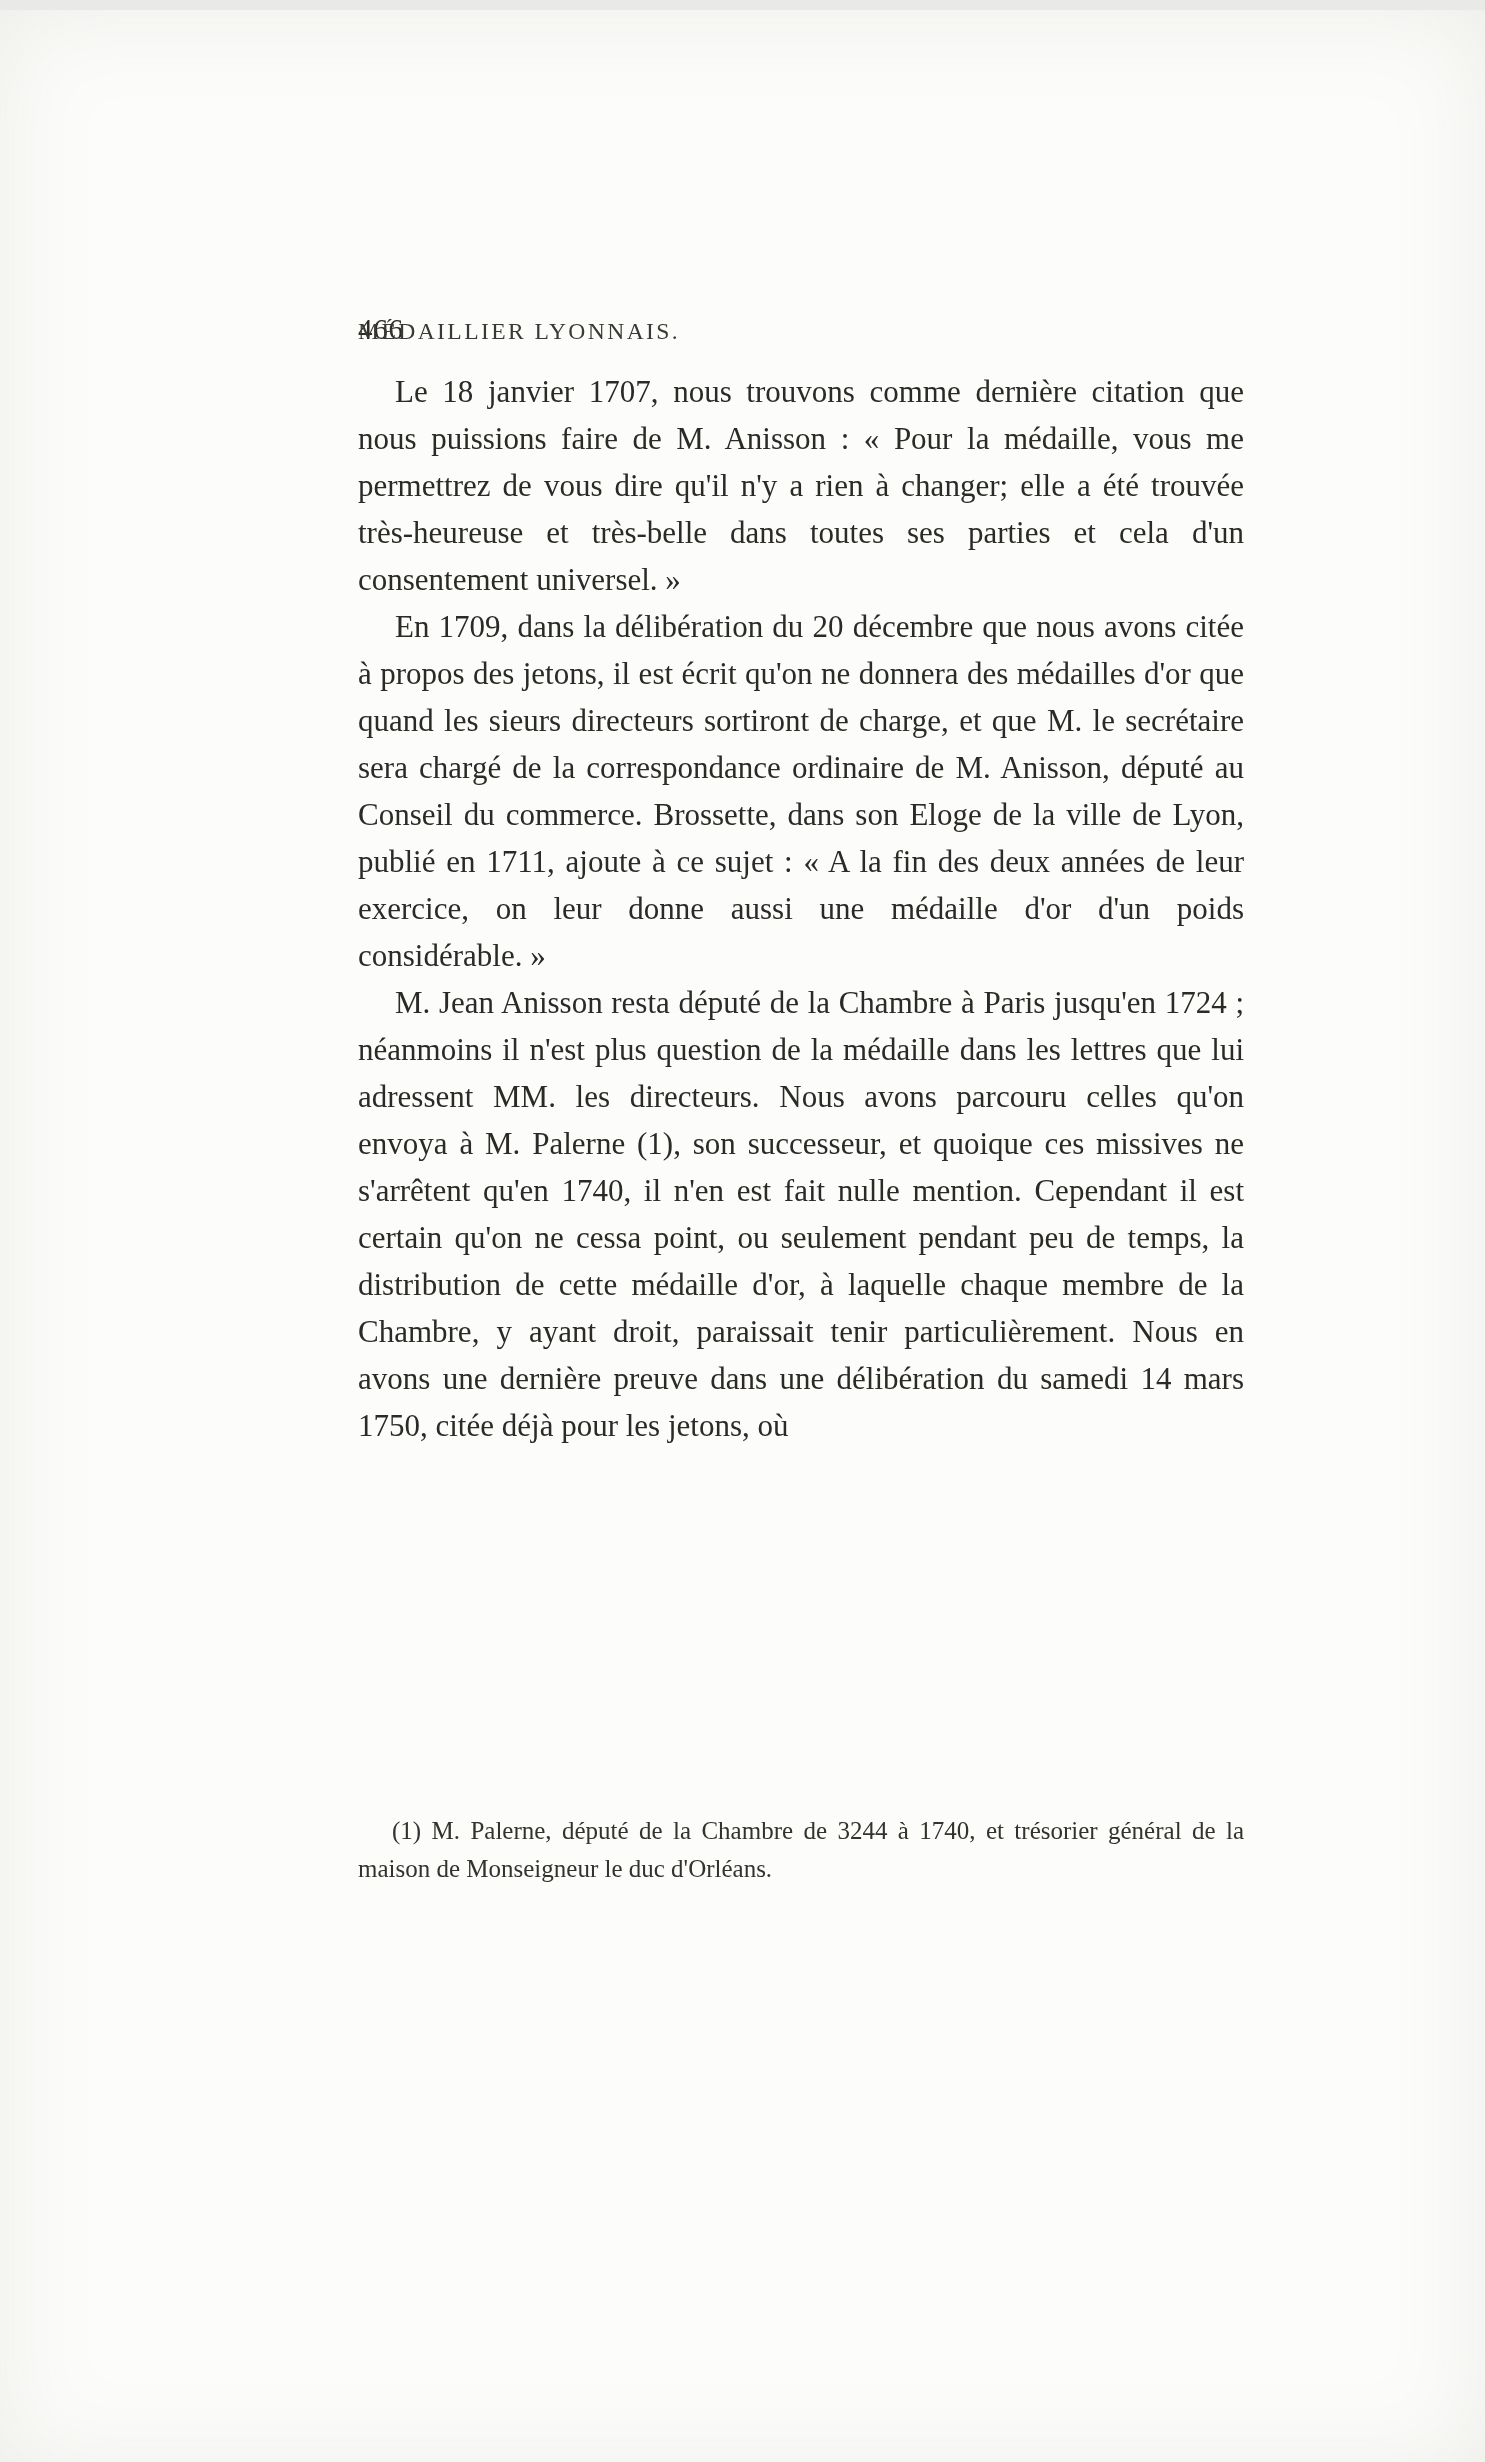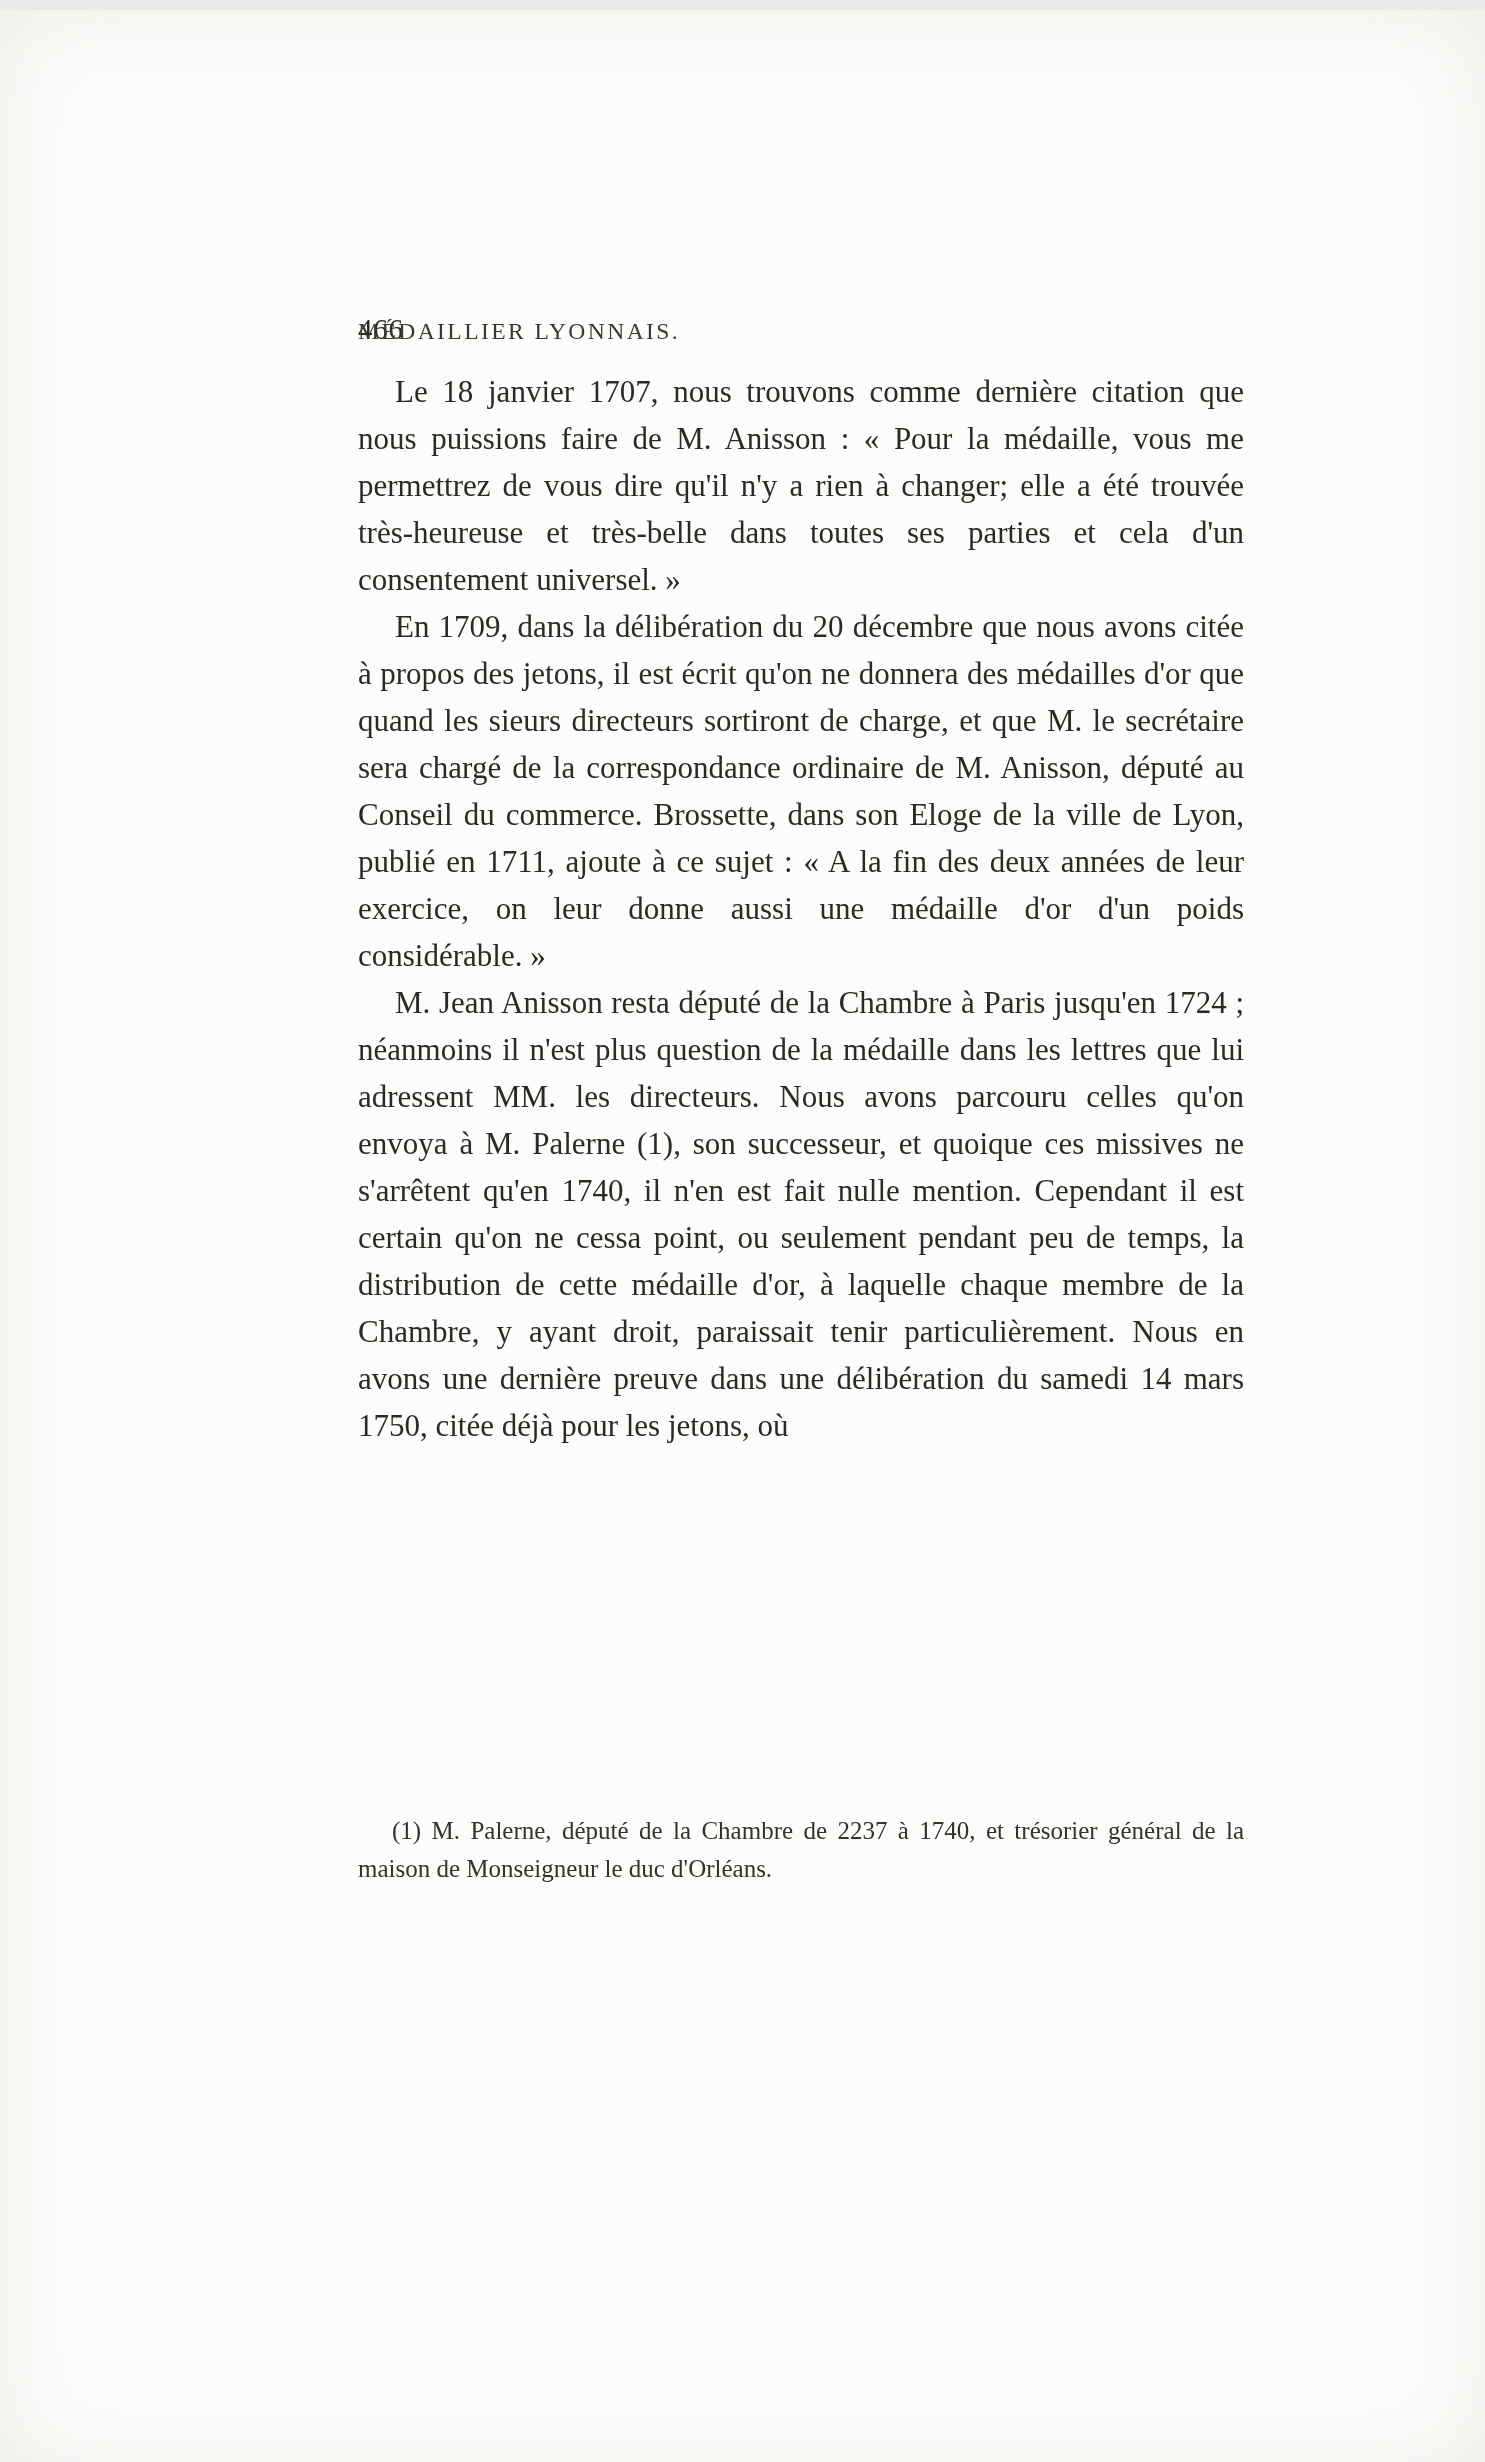--- a/index.html
+++ b/index.html
@@ -87,16 +87,16 @@
     <span class="page-number">466</span>
     <span class="running-title">MÉDAILLIER LYONNAIS.</span>
   </div>
 
   <div class="text-block">
     <p>Le 18 janvier 1707, nous trouvons comme dernière citation que nous puissions faire de M. Anisson : « Pour la médaille, vous me permettrez de vous dire qu'il n'y a rien à changer; elle a été trouvée très-heureuse et très-belle dans toutes ses parties et cela d'un consentement universel. »</p>
     <p><span>En 1709, dans la délibération du 20 décembre que nous avons citée à propos des jetons, il est écrit qu'on ne donnera des médailles d'or que quand les sieurs directeurs sortiront de charge, et que M. le secrétaire sera chargé de la correspondance ordinaire de M. Anisson, député au Conseil du commerce. Brossette, dans son </span><span class="book-title-italic">Eloge de la ville de Lyon</span><span>, publié en 1711, ajoute à ce sujet : « A la fin des deux années de leur exercice, on leur donne aussi une médaille d'or d'un poids considérable. »</span></p>
     <p>M. Jean Anisson resta député de la Chambre à Paris jusqu'en 1724 ; néanmoins il n'est plus question de la médaille dans les lettres que lui adressent MM. les directeurs. Nous avons parcouru celles qu'on envoya à M. Palerne (1), son successeur, et quoique ces missives ne s'arrêtent qu'en 1740, il n'en est fait nulle mention. Cependant il est certain qu'on ne cessa point, ou seulement pendant peu de temps, la distribution de cette médaille d'or, à laquelle chaque membre de la Chambre, y ayant droit, paraissait tenir particulièrement. Nous en avons une dernière preuve dans une délibération du samedi 14 mars 1750, citée déjà pour les jetons, où</p>
   </div>
 
-  <div class="footnote">(1) M. Palerne, député de la Chambre de 2237 à 1740, et trésorier général de la maison de Monseigneur le duc d'Orléans.</div>
+  <div class="footnote">(1) M. Palerne, député de la Chambre de 3244 à 1740, et trésorier général de la maison de Monseigneur le duc d'Orléans.</div>
 
 </div>
 
 
 </body></html>

